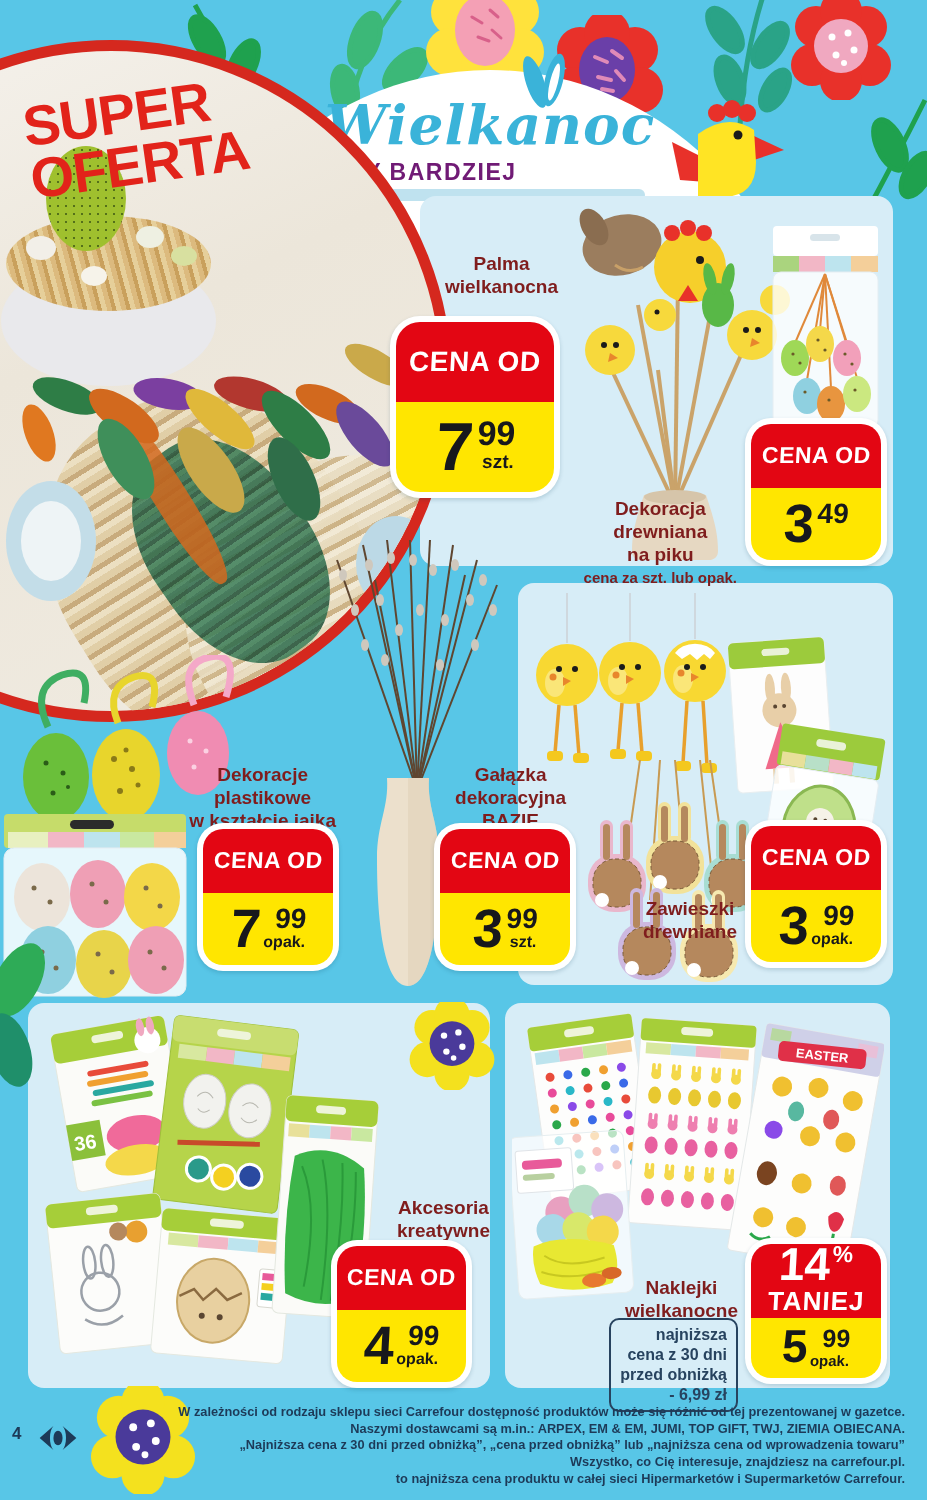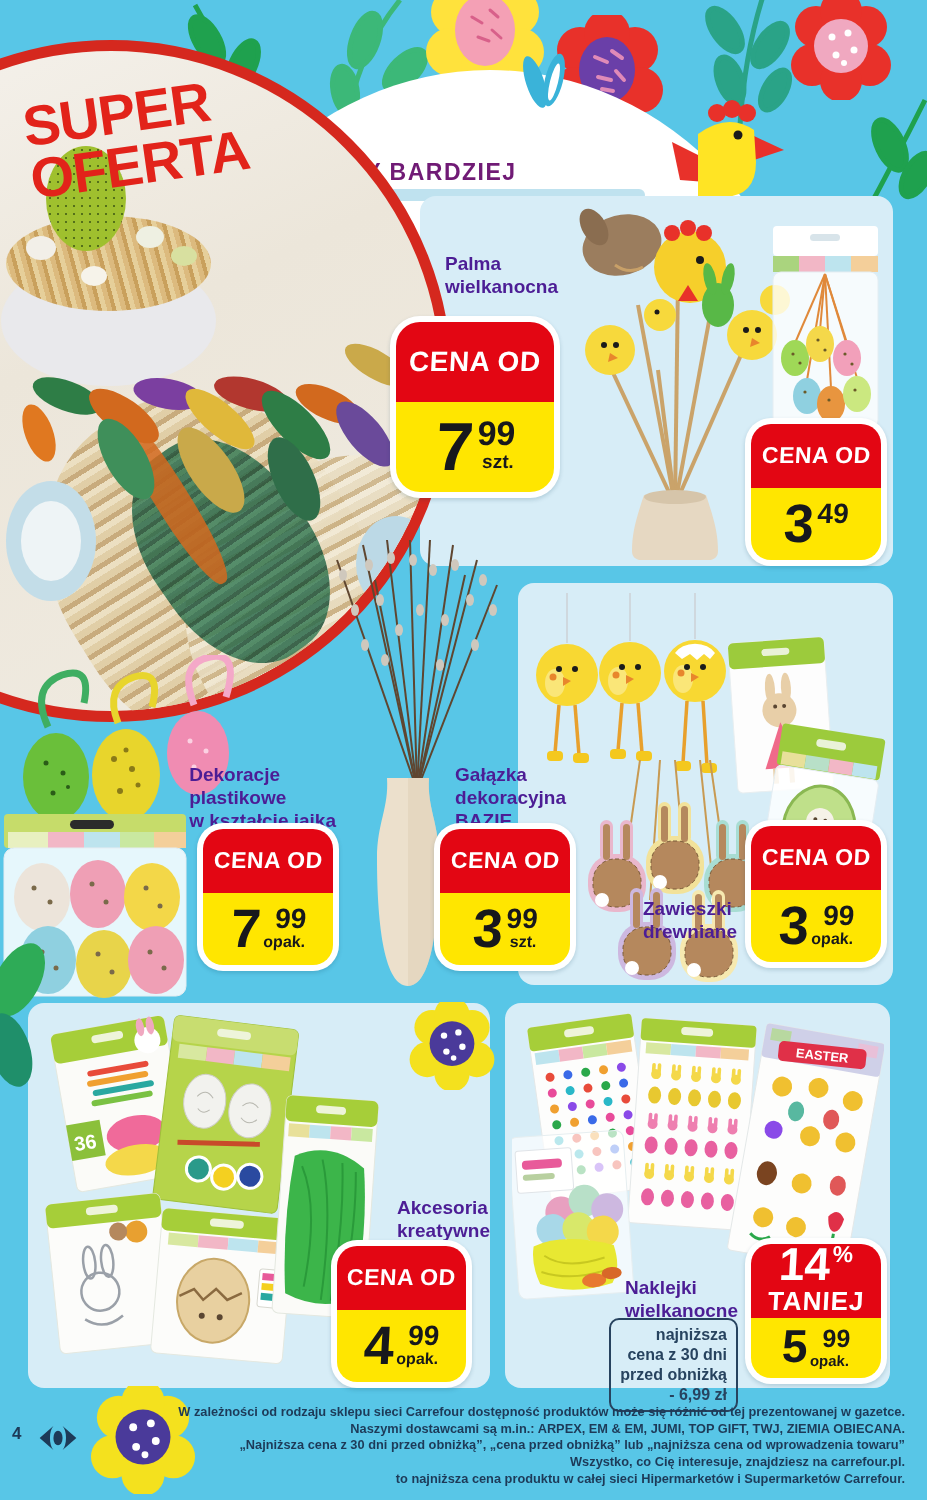--- a/index.html
+++ b/index.html
@@ -18,21 +18,21 @@
     font-weight:900;font-size:56px;line-height:.94;letter-spacing:-1px;}
   
   .panel{position:absolute;background:#d7edf7;border-radius:16px;z-index:3;}
   
   .photo-circle{left:-230px;top:40px;width:660px;height:660px;border-radius:50%;
     border:11px solid #d5281e;overflow:hidden;z-index:4;
     background:linear-gradient(155deg,#f6f3ee 0%,#ece6da 45%,#f0ebe1 100%);}
   .pc{position:absolute;border-radius:50%;}
   .wedge{position:absolute;border-radius:45%;}
   
-  .pname{position:absolute;text-align:left;color:#4c1d95;font-weight:800;font-size:19px;
+  .pname{position:absolute;text-align:center;color:#7f1d1d;font-weight:800;font-size:19px;
     line-height:1.22;z-index:6;}
   .pnote{font-size:15px;font-weight:700;margin-top:2px;}
   
   .badge{position:absolute;background:#fff;border-radius:30px;padding:6px;z-index:7;
     box-shadow:0 2px 4px rgba(0,60,90,.18);}
   .badge-in{width:100%;height:100%;border-radius:24px;overflow:hidden;display:flex;flex-direction:column;}
   .b-red{background:#e30613;flex:47;display:flex;flex-direction:column;align-items:center;justify-content:center;}
   .b-yellow{background:#ffe600;flex:53;display:flex;align-items:center;justify-content:center;}
   .cena{color:#fff;font-weight:900;font-size:28px;letter-spacing:.5px;transform:skewX(-3deg);}
   .price{display:flex;align-items:flex-start;color:#17181c;transform:skewX(-3deg);}
@@ -155,20 +155,21 @@
 
   <div class="arc-clip">
       <div class="white-arc"></div>
     </div>
   <div class="abs logo-strip"></div>
   <svg class="abs" style="left:520px;top:50px;z-index:3" width="50" height="60" viewBox="0 0 50 60">
     <ellipse cx="15" cy="32" rx="9" ry="27" transform="rotate(-18 15 32)" fill="#3ab3d9"></ellipse>
     <ellipse cx="34" cy="30" rx="9" ry="27" transform="rotate(14 34 30)" fill="#3ab3d9"></ellipse>
     <ellipse cx="34" cy="32" rx="4" ry="19" transform="rotate(14 34 32)" fill="#fff"></ellipse>
   </svg>
+  <div class="abs logo-script">Wielkanoc</div>
   <div class="abs logo-tagline">CIESZY BARDZIEJ</div>
 
   <svg class="abs" style="left:670px;top:100px;z-index:3" width="128" height="98" viewBox="0 0 128 98">
     <g fill="#e8312a">
       <circle cx="47" cy="13" r="9"></circle>
         <circle cx="62" cy="9" r="9"></circle>
         <circle cx="77" cy="13" r="9"></circle>
       <path d="M34 58 L2 42 L10 80 L36 82 Z"></path>
       <path d="M84 36 L114 50 L84 60 Z"></path>
     </g>
@@ -825,20 +826,26 @@
   <svg class="abs" style="left:-12px;top:935px;z-index:6" width="90" height="170" viewBox="0 0 90 170">
     <ellipse cx="30" cy="45" rx="22" ry="40" transform="rotate(28 30 45)" fill="#2eab57"></ellipse>
     <ellipse cx="22" cy="115" rx="20" ry="38" transform="rotate(-18 22 115)" fill="#1f8f6a"></ellipse>
   </svg>
 
   <div class="pname" style="right:369px;top:252px">
     <div>Palma</div>
     <div>wielkanocna</div>
   </div>
 
+  <div class="pname" style="right:190px;top:497px">
+    <div>Dekoracja</div>
+    <div>drewniana</div>
+    <div>na piku</div>
+    <div class="pnote">cena za szt. lub opak.</div>
+  </div>
 
   <div class="pname" style="right:591px;top:763px">
     <div>Dekoracje</div>
     <div>plastikowe</div>
     <div>w kształcie jajka</div>
   </div>
 
   <div class="pname" style="right:361px;top:763px">
     <div>Gałązka</div>
     <div>dekoracyjna</div>

